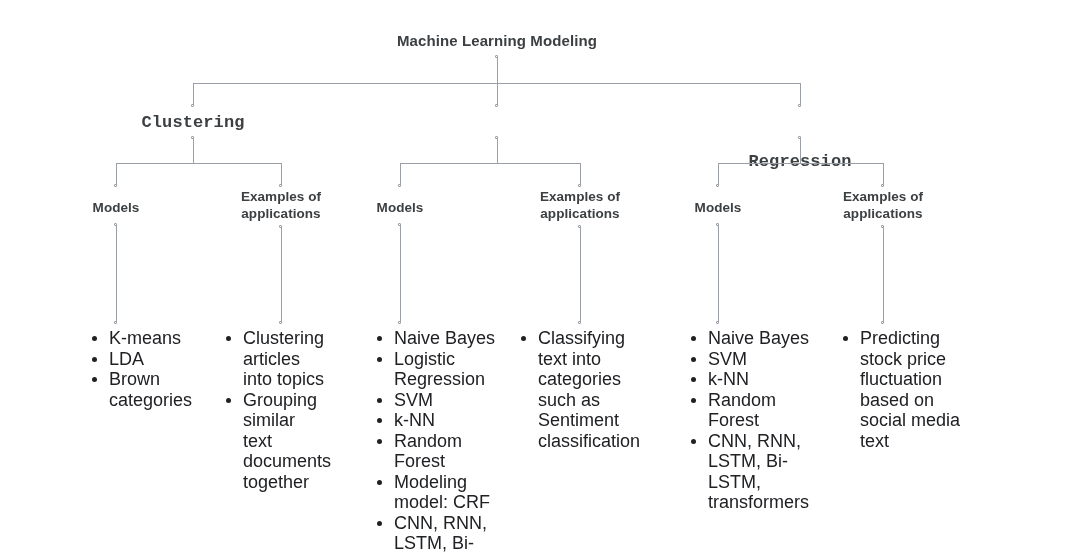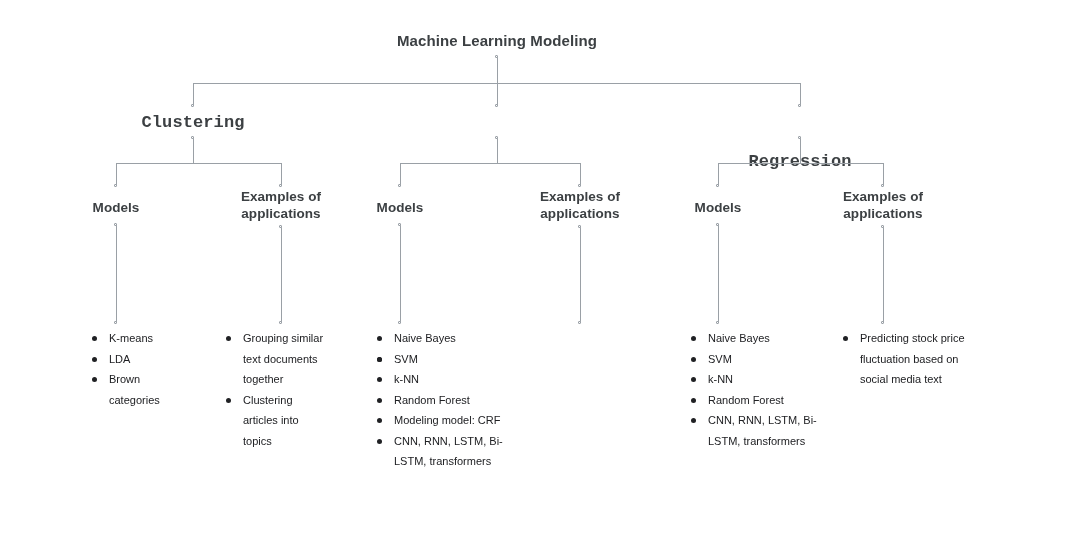--- a/index.html
+++ b/index.html
@@ -61,21 +61,21 @@
     font-family: Liberation Mono, monospace;
   }
   .node.level2 {
     font-size: 13.5px;
     letter-spacing: 0.05px;
   }
 
   
   .bullets {
     position: absolute;
-    font-size: 11px;
+    font-size: 18px;
     line-height: 20.5px;
     color: #202124;
     font-weight: normal;
   }
   .bullets .item {
     position: relative;
     padding-left: 17px;
     margin: 0;
   }
   .bullets .item .dot {
@@ -171,34 +171,37 @@
   <div class="endcap" style="left:881px; top:225px;"></div>
   <div class="endcap" style="left:881px; top:321px;"></div>
 
   <div class="bullets" style="left:92px; top:328px; width:100px;">
       <div class="item"><span class="dot"></span><span>K-means</span></div>
       <div class="item"><span class="dot"></span><span>LDA</span></div>
       <div class="item"><span class="dot"></span><span>Brown categories</span></div>
     </div>
 
   <div class="bullets" style="left:226px; top:328px; width:100px;">
+      <div class="item"><span class="dot"></span><span>Clustering articles into topics</span></div>
       <div class="item"><span class="dot"></span><span>Grouping similar text documents together</span></div>
-      <div class="item"><span class="dot"></span><span>Clustering articles into topics</span></div>
     </div>
 
   <div class="bullets" style="left:377px; top:328px; width:140px;">
       <div class="item"><span class="dot"></span><span>Naive Bayes</span></div>
-      <div class="item"><span class="dot"></span></div>
+      <div class="item"><span class="dot"></span><span>Logistic Regression</span></div>
       <div class="item"><span class="dot"></span><span>SVM</span></div>
       <div class="item"><span class="dot"></span><span>k-NN</span></div>
       <div class="item"><span class="dot"></span><span>Random Forest</span></div>
       <div class="item"><span class="dot"></span><span>Modeling model: CRF</span></div>
       <div class="item"><span class="dot"></span><span>CNN, RNN, LSTM, Bi-LSTM, transformers</span></div>
     </div>
 
+  <div class="bullets" style="left:521px; top:328px; width:125px;">
+      <div class="item"><span class="dot"></span><span>Classifying text into categories such as Sentiment classification</span></div>
+    </div>
 
   <div class="bullets" style="left:691px; top:328px; width:132px;">
       <div class="item"><span class="dot"></span><span>Naive Bayes</span></div>
       <div class="item"><span class="dot"></span><span>SVM</span></div>
       <div class="item"><span class="dot"></span><span>k-NN</span></div>
       <div class="item"><span class="dot"></span><span>Random Forest</span></div>
       <div class="item"><span class="dot"></span><span>CNN, RNN, LSTM, Bi-LSTM, transformers</span></div>
     </div>
 
   <div class="bullets" style="left:843px; top:328px; width:125px;">

